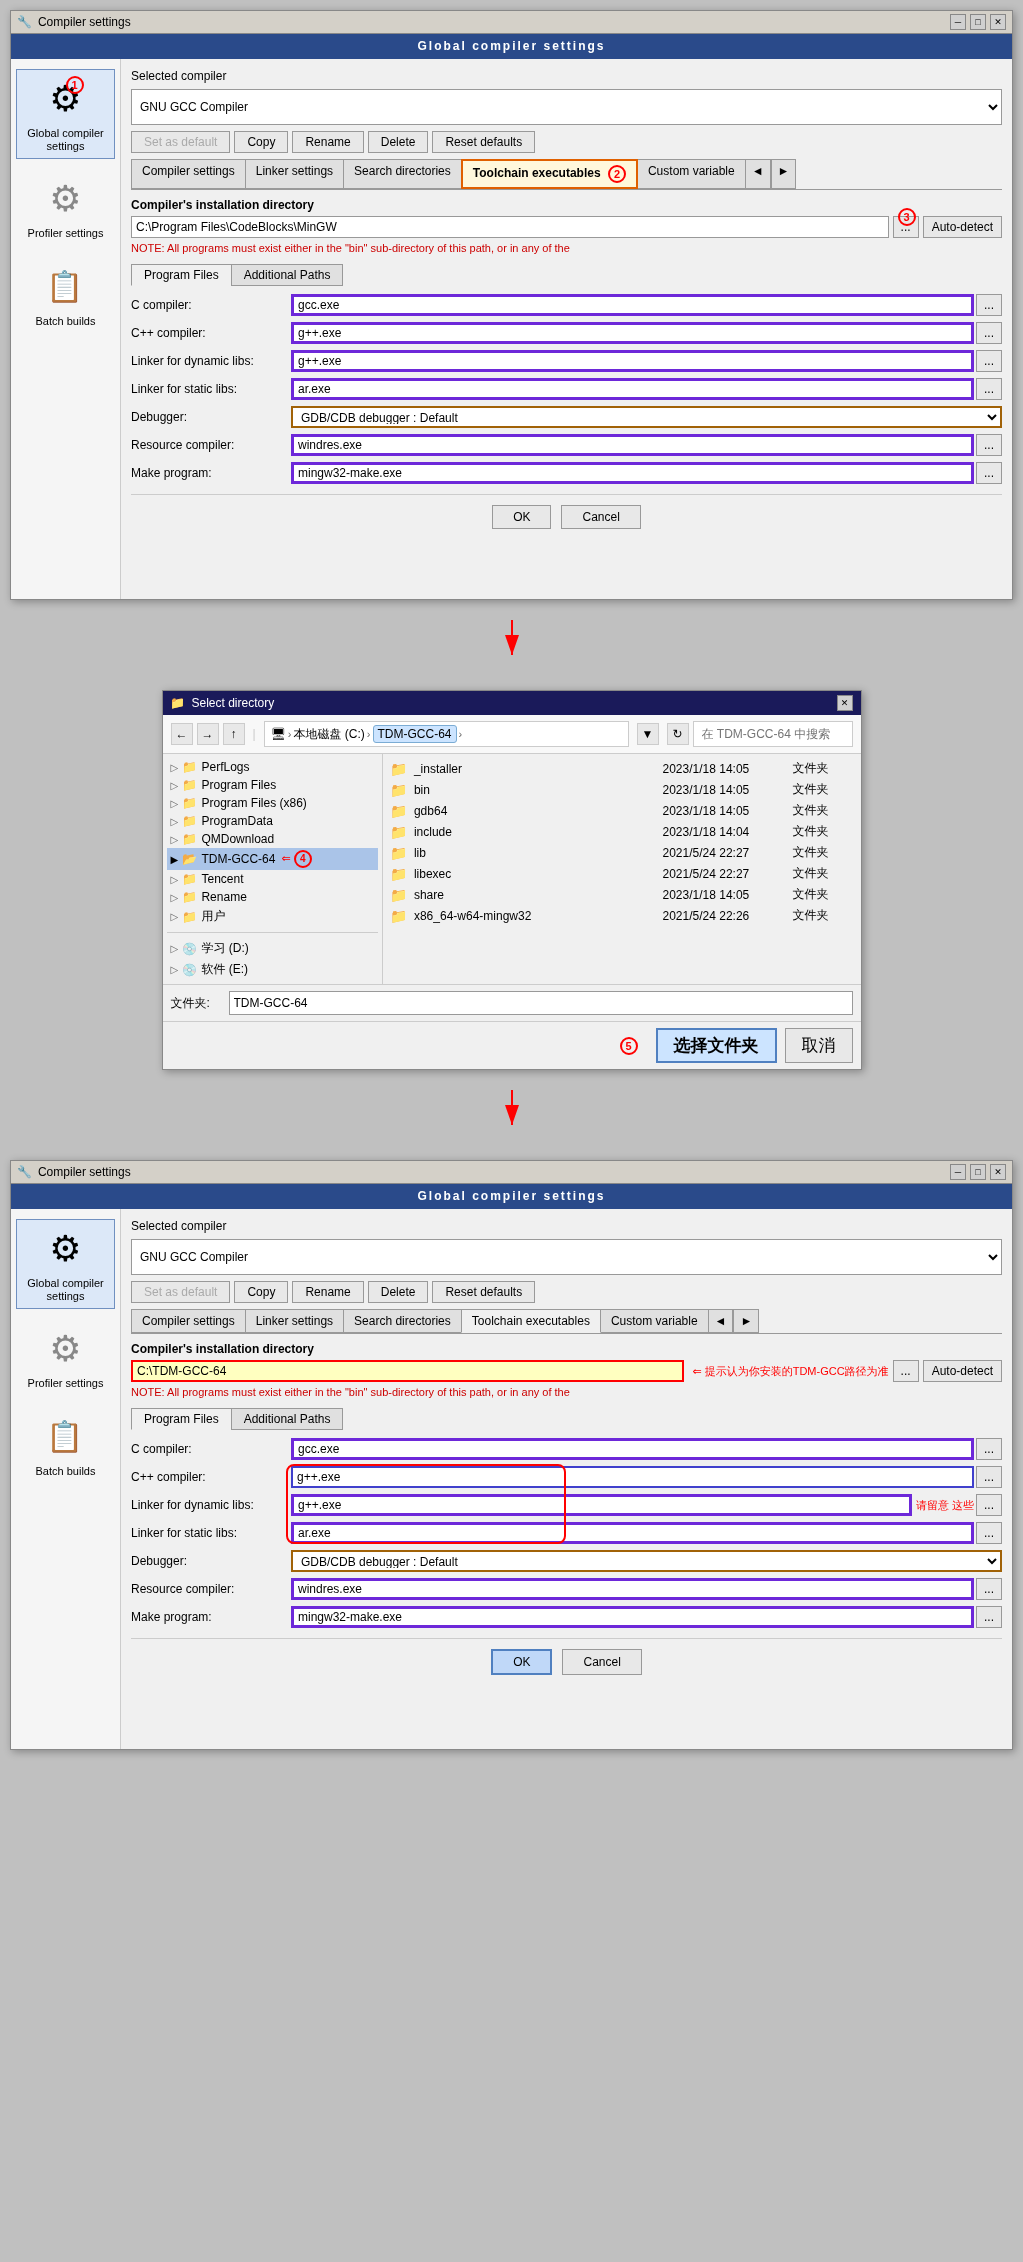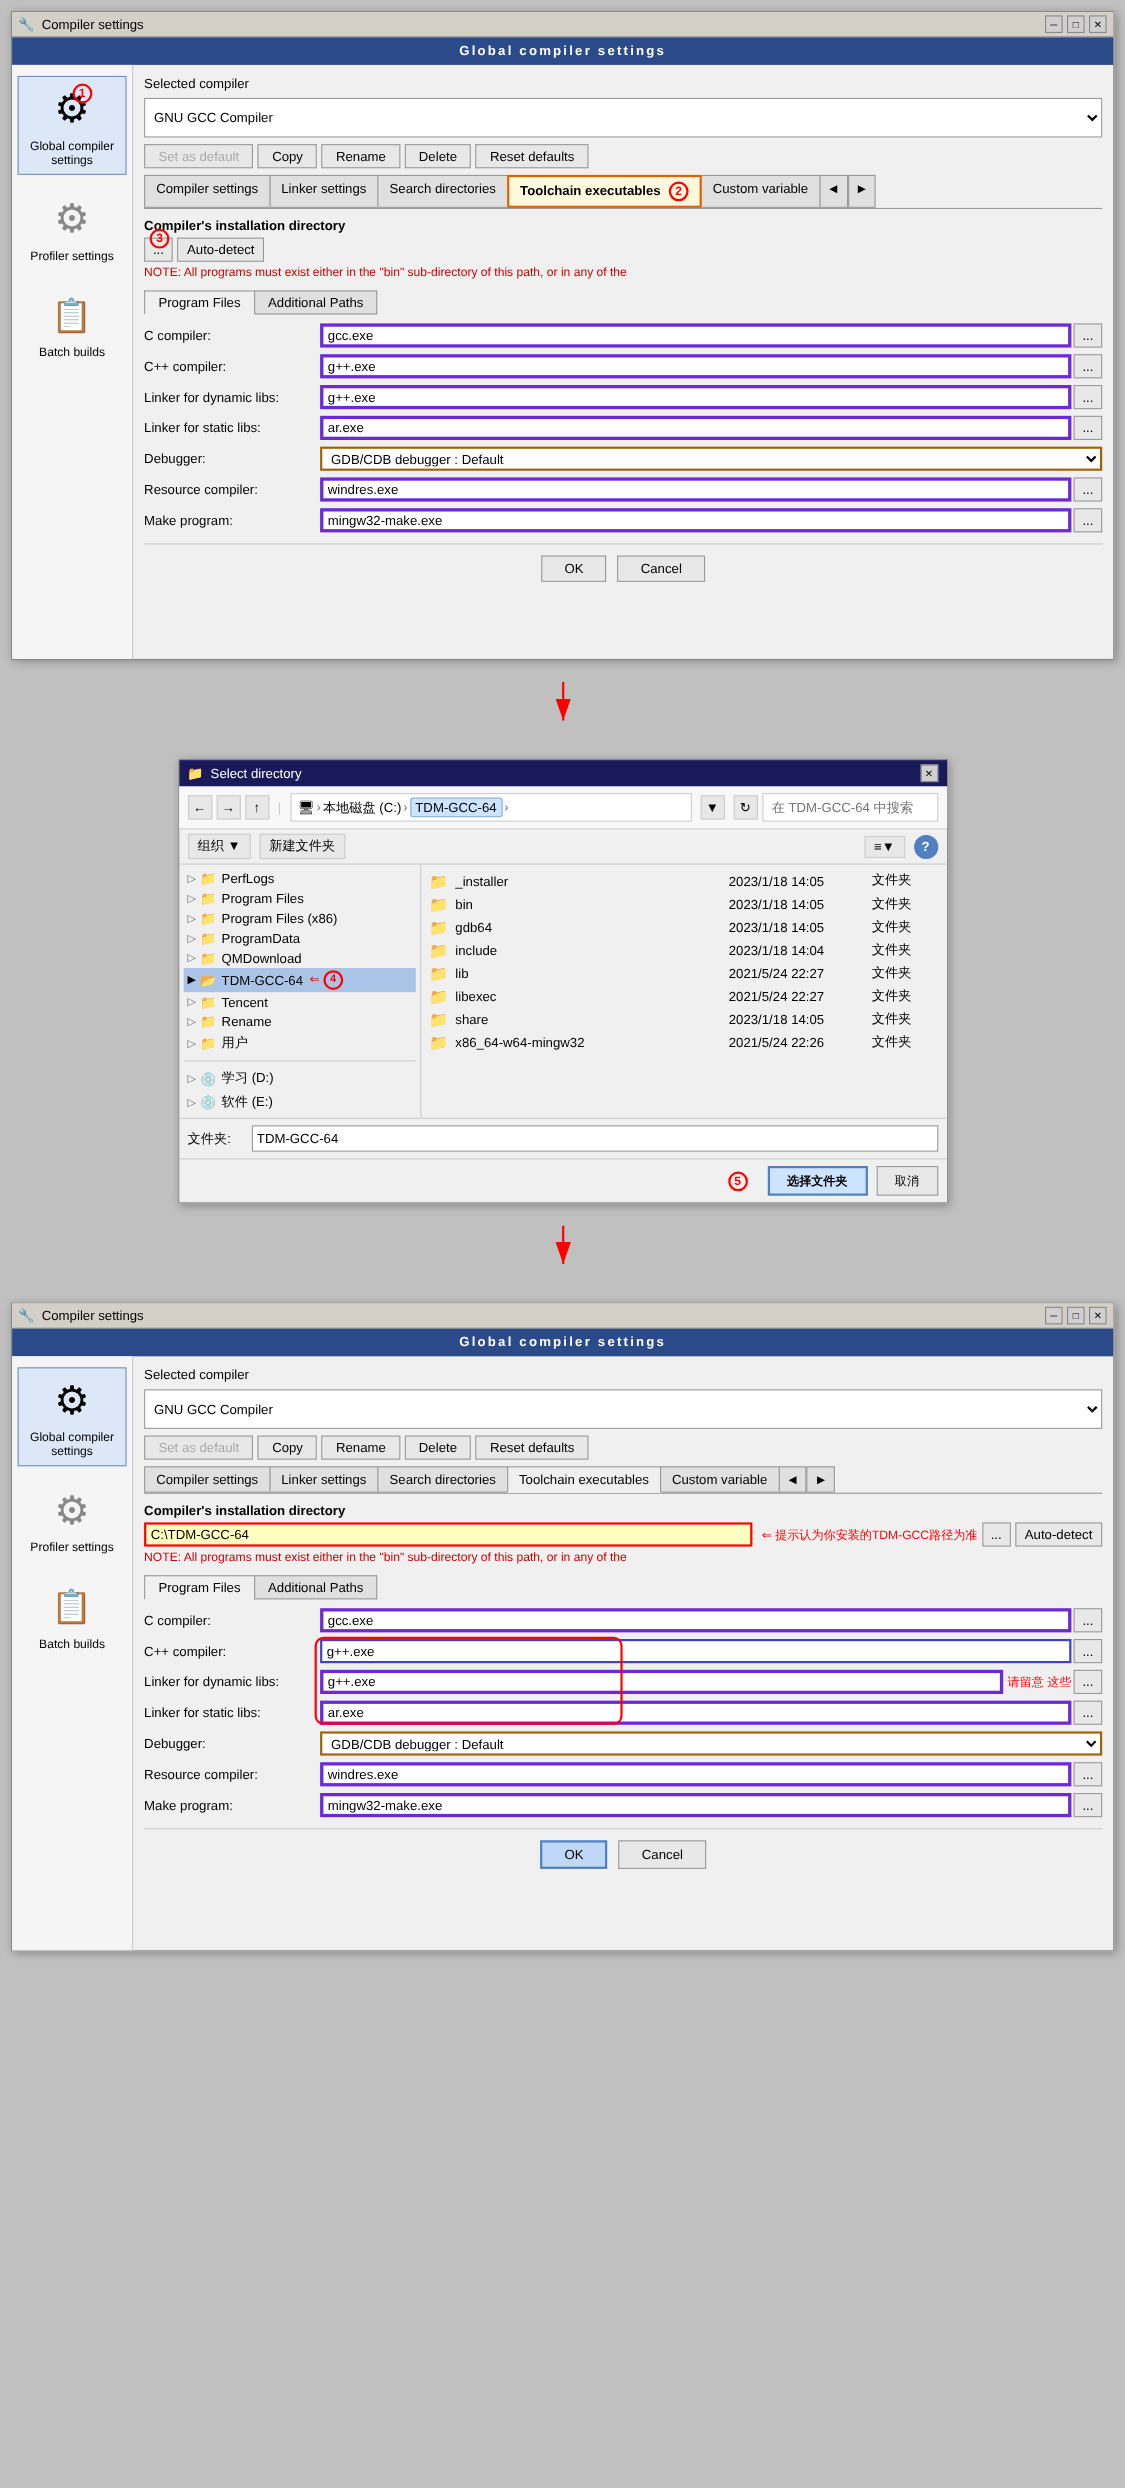--- a/index.html
+++ b/index.html
@@ -90,21 +90,21 @@
     .col-name { flex: 1; }
     .col-date { width: 130px; }
     .col-type { width: 60px; }
     .file-list-item { display: flex; align-items: center; padding: 2px 4px; font-size: 12px; cursor: pointer; }
     .file-item-icon { margin-right: 6px; color: #e8c040; font-size: 14px; }
 
     .file-name-row { display: flex; align-items: center; gap: 8px; padding: 6px 8px; border-top: 1px solid #ccc; }
     .file-name-label { font-size: 12px; width: 50px; }
     .file-name-input { flex: 1; height: 24px; border: 1px solid #999; padding: 2px 4px; }
     .file-dialog-buttons { display: flex; justify-content: flex-end; gap: 8px; padding: 6px 8px; border-top: 1px solid #ccc; }
-    .file-dialog-btn { padding: 4px 16px; border: 1px solid #999; background: #e8e8e8; cursor: pointer; font-size: 11px; }
+    .file-dialog-btn { padding: 4px 16px; border: 1px solid #999; background: #e8e8e8; cursor: pointer; font-size: 17px; }
     .file-dialog-btn.primary { background: #cce4ff; border: 2px solid #5080c0; font-weight: bold; }
 
     
     .highlighted-input { background: #ffffc0; border: 1px solid #cccc00; }
     .cpp-input-blue { border: 2px solid #4040cc; background: white; }
 
     .ok-btn-highlight { background: #c0e0ff; border: 2px solid #5080c0; }
 
     
     ::-webkit-scrollbar { width: 8px; height: 8px; }
@@ -196,20 +196,21 @@
           </div>
           <div class="tab">Custom variable</div>
           <div class="tab-arrow">◄</div>
           <div class="tab-arrow">►</div>
         </div>
 
         
         <div class="install-dir-section">
           <div class="section-title">Compiler's installation directory</div>
           <div class="dir-row">
+            <input class="dir-input" type="text" value="C:\Program Files\CodeBlocks\MinGW" style="">
             <button class="browse-btn">
               <span>...</span>
               <span class="ann" style="position:absolute; margin-left:2px; margin-top:-20px;">3</span>
             </button>
             <button class="auto-detect-btn">Auto-detect</button>
           </div>
           <div class="note-text">NOTE: All programs must exist either in the "bin" sub-directory of this path, or in any of the</div>
         </div>
 
         
@@ -303,27 +304,20 @@
         <span class="breadcrumb-active">TDM-GCC-64</span>
         <span class="breadcrumb-sep"> › </span>
       </div>
       <div style="display:flex; align-items:center; margin:0 4px;">
         <button class="nav-btn">▼</button>
       </div>
       <button class="nav-btn">↻</button>
       <input type="text" class="search-box" placeholder="在 TDM-GCC-64 中搜索" style="">
     </div>
 
-    <div class="file-toolbar2">
-      <button class="org-btn">组织 ▼</button>
-      <button class="new-folder-btn">新建文件夹</button>
-      <div style="flex:1;"></div>
-      <button class="view-btn">≡▼</button>
-      <button class="help-btn">?</button>
-    </div>
 
     <div class="file-content">
 
       <div class="file-tree">
         <div class="tree-item">
           <span class="tree-arrow">▷</span>
           <span class="tree-folder-icon">📁</span>
           <span>PerfLogs</span>
         </div>
         <div class="tree-item">

